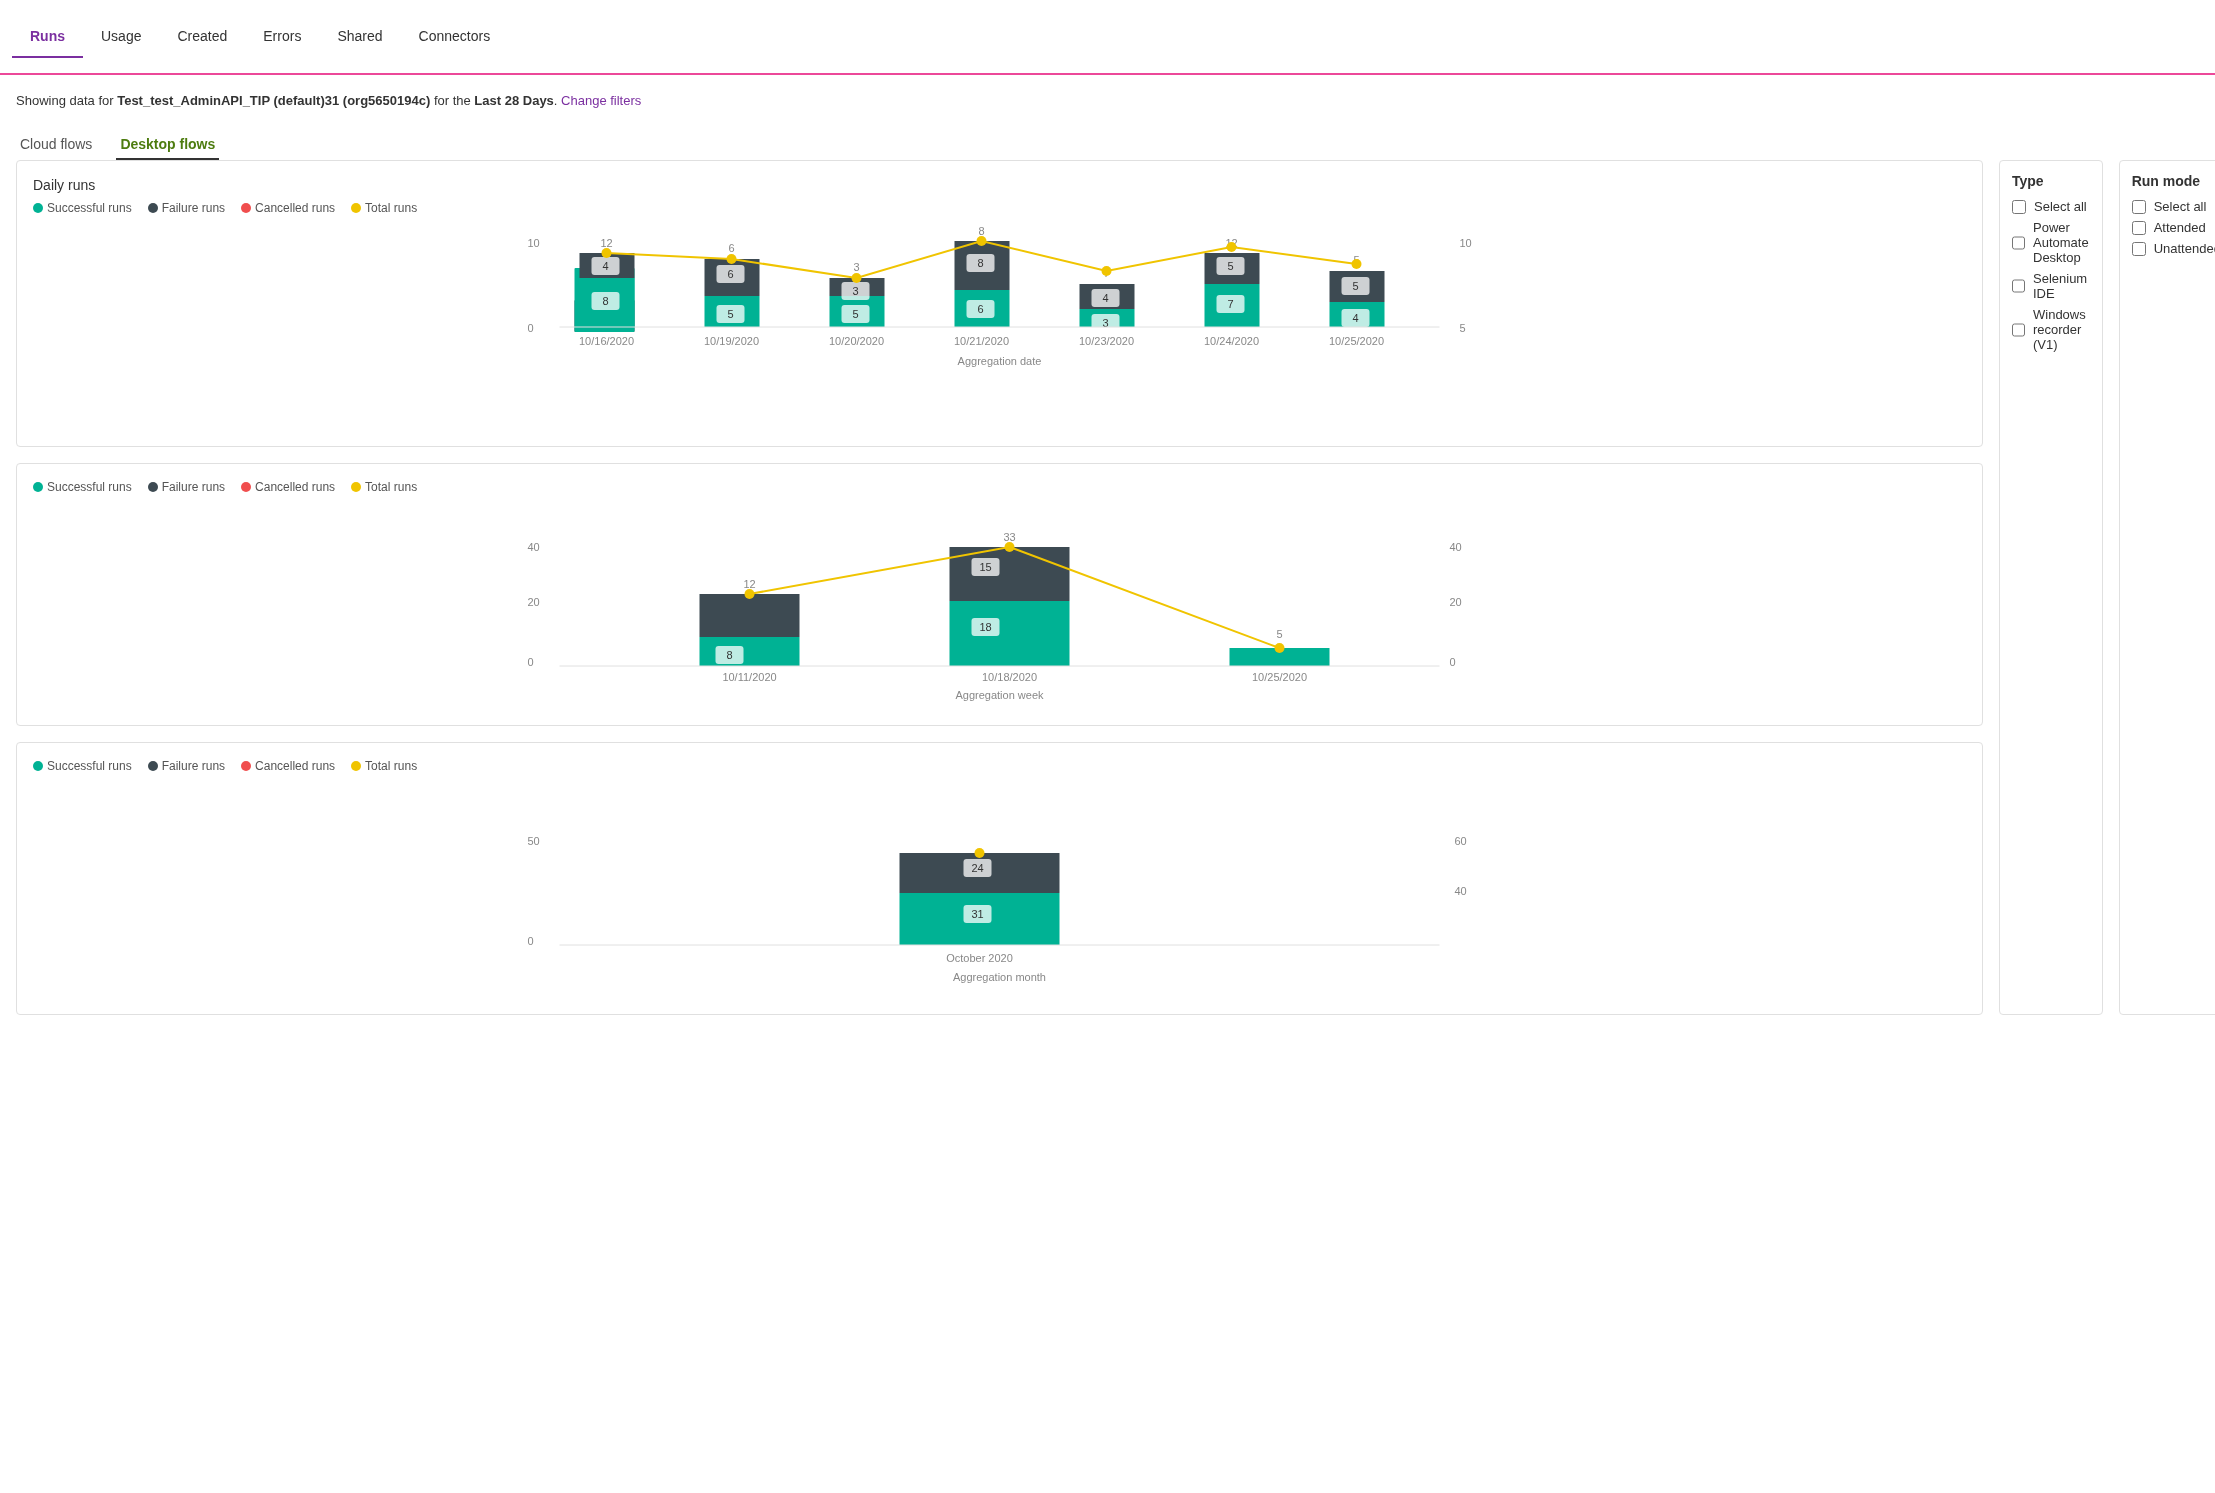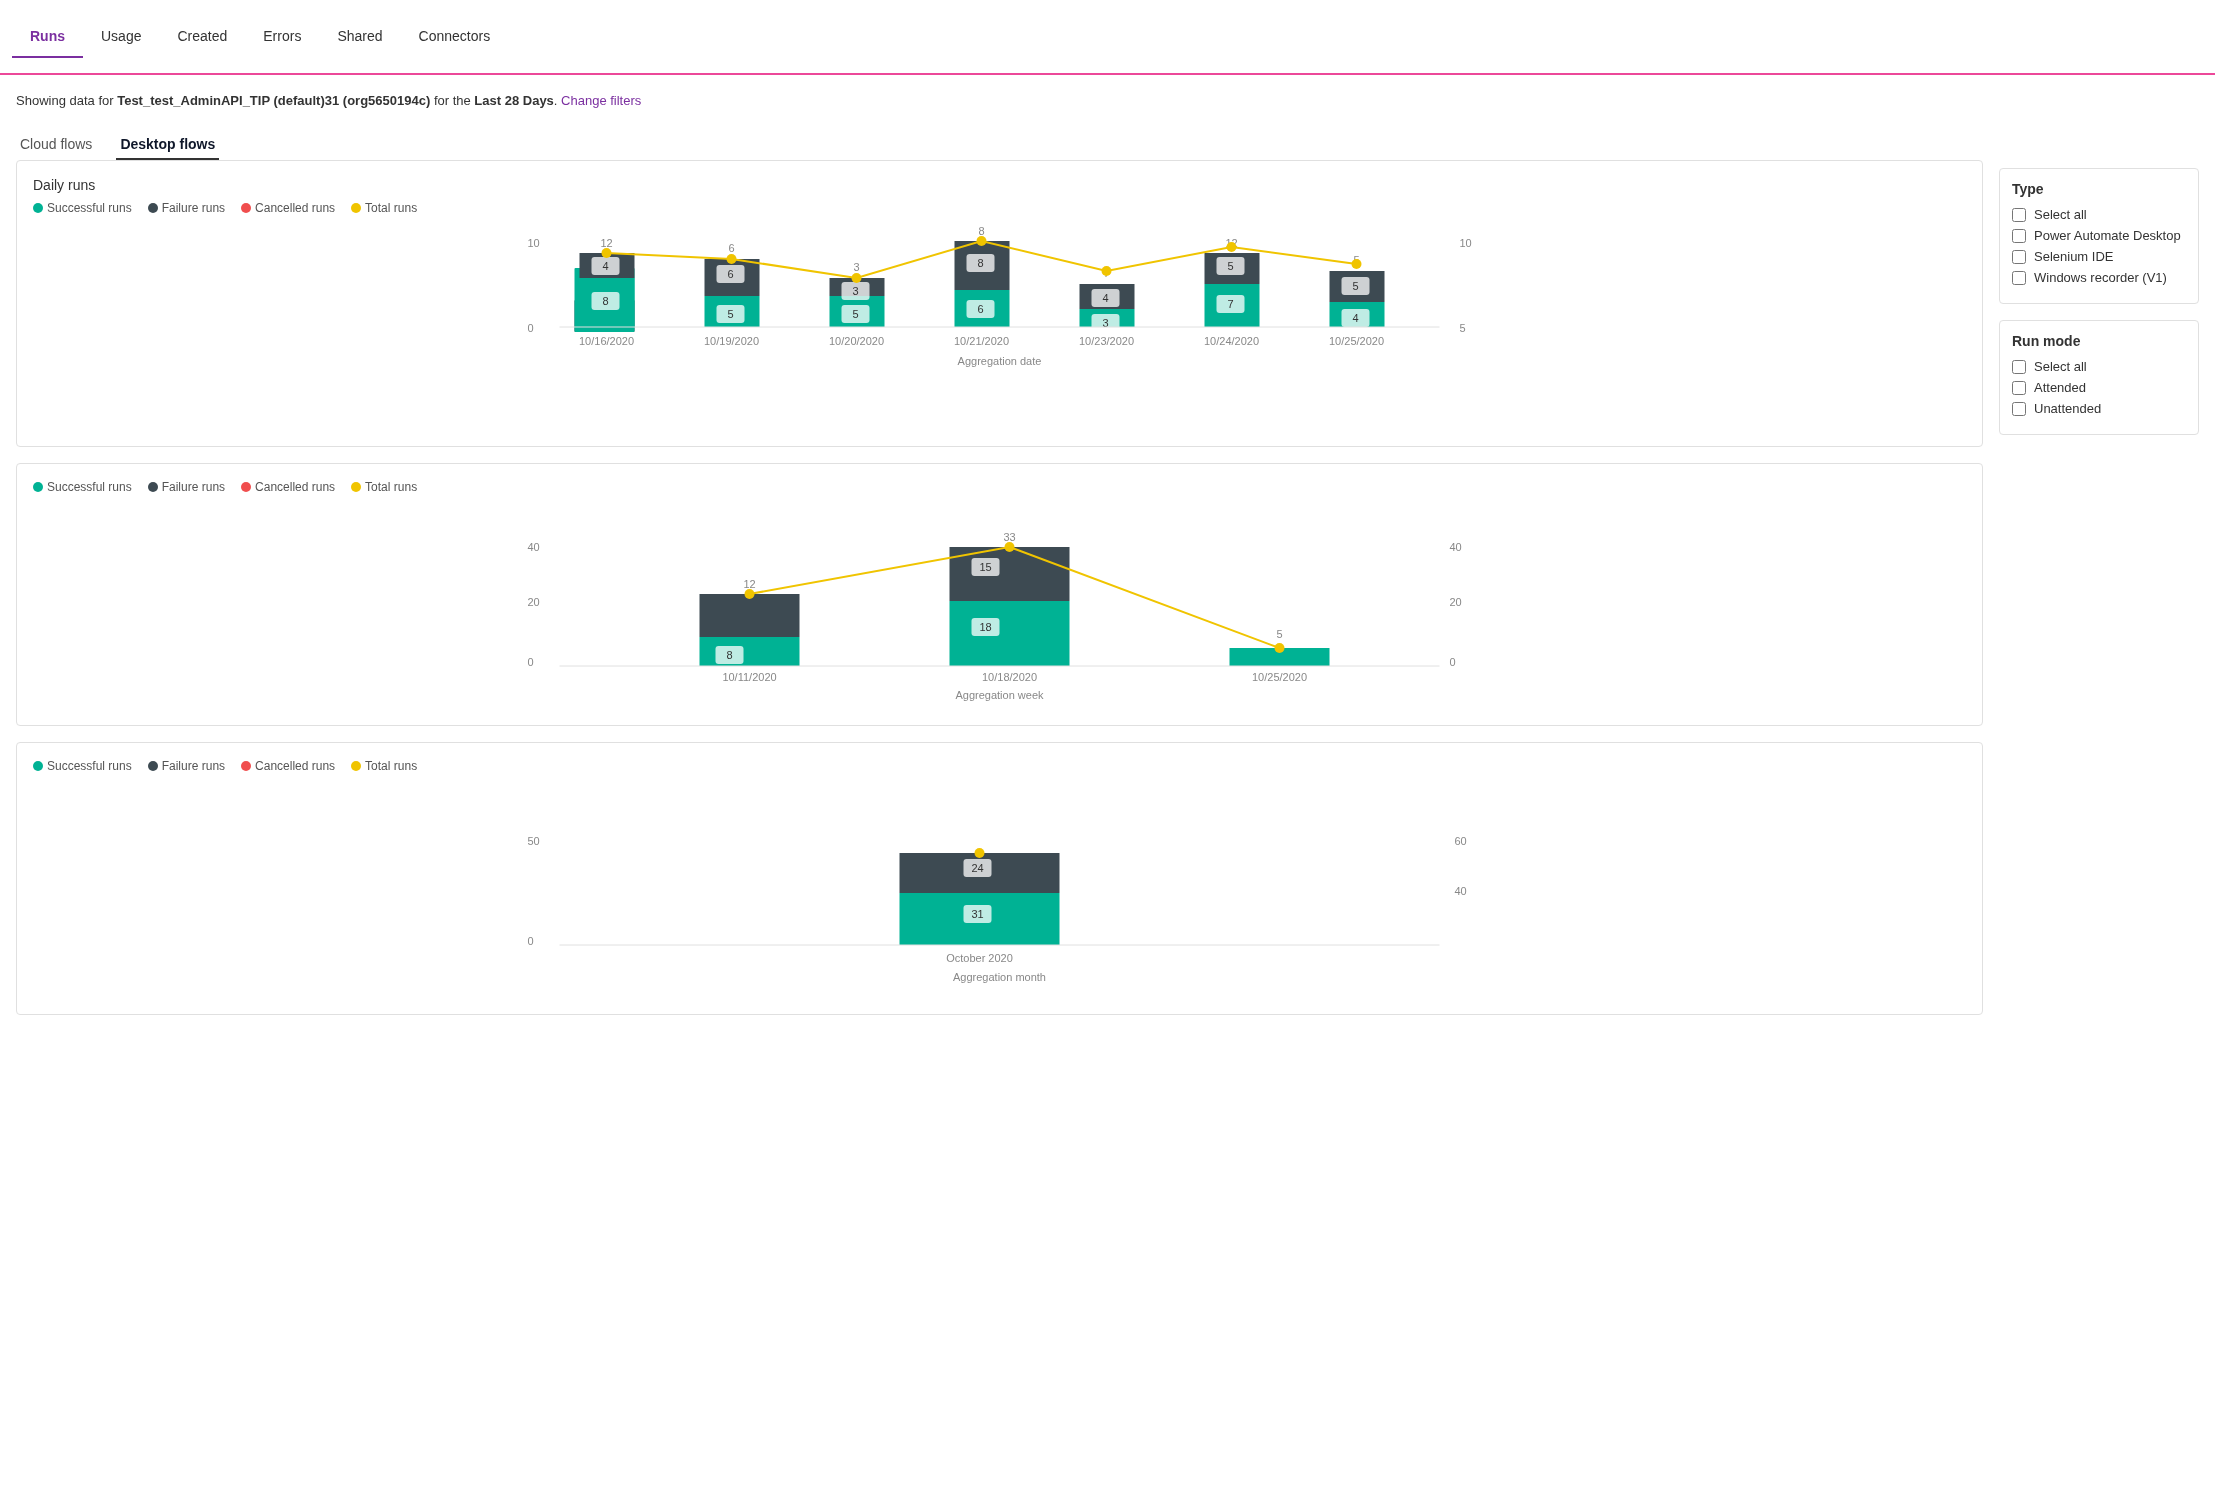--- a/index.html
+++ b/index.html
@@ -18,26 +18,26 @@
     .nav-tab.active { border-bottom: 2px solid #7b2fa0; font-weight: 600; color: #7b2fa0; }
 
     
     .info-bar { padding: 18px 16px 10px 16px; font-size: 13px; color: #333; }
     .info-bar strong { font-weight: 700; }
     .info-bar a { color: #7b2fa0; text-decoration: none; }
 
     
     .sub-tabs { display: flex; padding: 12px 16px 0 16px; gap: 20px; }
     .sub-tab { padding: 6px 4px; cursor: pointer; font-size: 14px; color: #555; border-bottom: 2px solid transparent; }
-    .sub-tab.active { font-weight: 700; color: #0f172a; border-bottom: 2px solid #333; }
+    .sub-tab.active { font-weight: 700; color: #4d7c0f; border-bottom: 2px solid #333; }
 
     
     .main-layout { display: flex; padding: 0 16px; gap: 16px; }
     .charts-col { flex: 1; display: flex; flex-direction: column; gap: 16px; }
-    .sidebar-col { width: 200px; display: flex; flex-direction: column; gap: 16px; margin-top: 8px; }
+    .sidebar-col { width: 200px; display: flex; flex-direction: row; gap: 16px; }
 
     
     .chart-card {
       border: 1px solid #e0e0e0;
       border-radius: 4px;
       padding: 16px;
       background: #fff;
     }
     .chart-title { font-size: 14px; font-weight: 400; margin-bottom: 8px; }
     .chart-legend { display: flex; gap: 16px; flex-wrap: wrap; margin-bottom: 12px; font-size: 12px; color: #555; }

